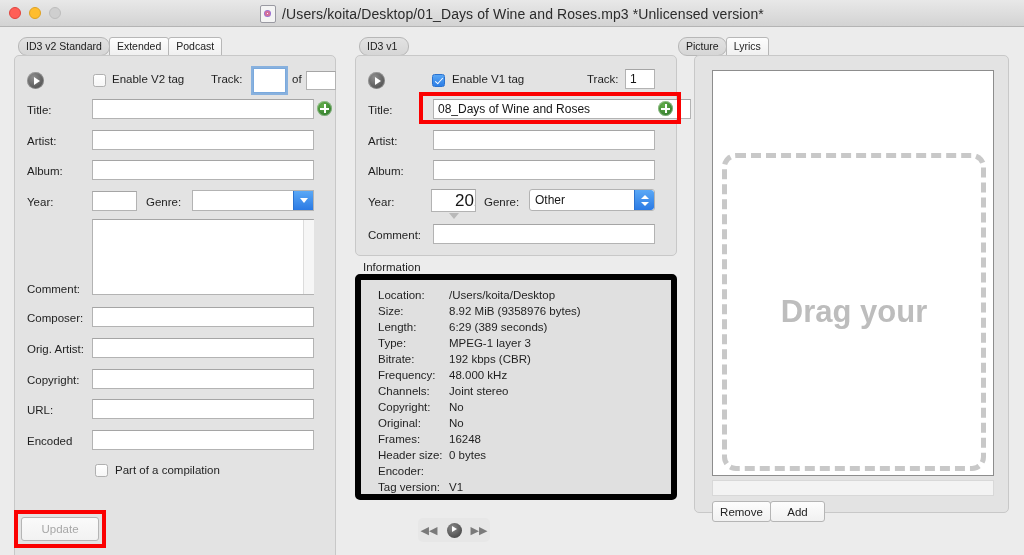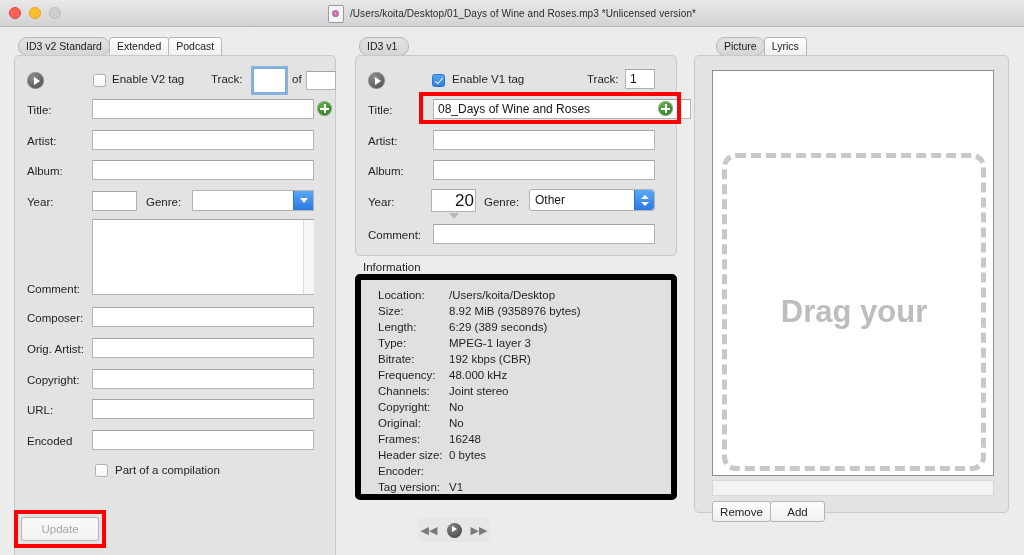--- a/index.html
+++ b/index.html
@@ -63,21 +63,21 @@
   }
   .title-icon::after {
     content: "";
     position: absolute;
     left: 3px; top: 4px;
     width: 7px; height: 7px;
     border-radius: 50%;
     background: radial-gradient(circle at 50% 50%, #ffffff 0 18%, #d16f9e 20% 55%, #9b6fd1 60% 100%);
   }
   .title-text {
-    font-size: 10px;
+    font-size: 14px;
     color: #2b2b2b;
     letter-spacing: 0.1px;
     white-space: nowrap;
   }
 
   
   .tabbar { position: absolute; display: flex; }
   .tab {
     font-size: 10.5px;
     color: #232323;
@@ -492,21 +492,21 @@
     <div class="info-row" style="left:17px; top:169px;">Header size:</div>
     <div class="info-row" style="left:88px; top:169px;">0 bytes</div>
 
     <div class="info-row" style="left:17px; top:185px;">Encoder:</div>
     <div class="info-row" style="left:88px; top:185px;"></div>
 
     <div class="info-row" style="left:17px; top:201px;">Tag version:</div>
     <div class="info-row" style="left:88px; top:201px;">V1</div>
   </div>
 
-  <div class="tabbar" style="left:716px; top:37px;">
+  <div class="tabbar" style="left:678px; top:37px;">
     <div class="tab active">Picture</div>
     <div class="tab">Lyrics</div>
   </div>
 
   <div class="panel" style="left:694px; top:55px; width:315px; height:458px;">
     <div class="pic-well" style="left:17px; top:14px; width:282px; height:406px;">
       <div class="dropzone" style="left:9px; top:82px; width:264px; height:318px;">
         <div>Drag your</div>
       </div>
     </div>

